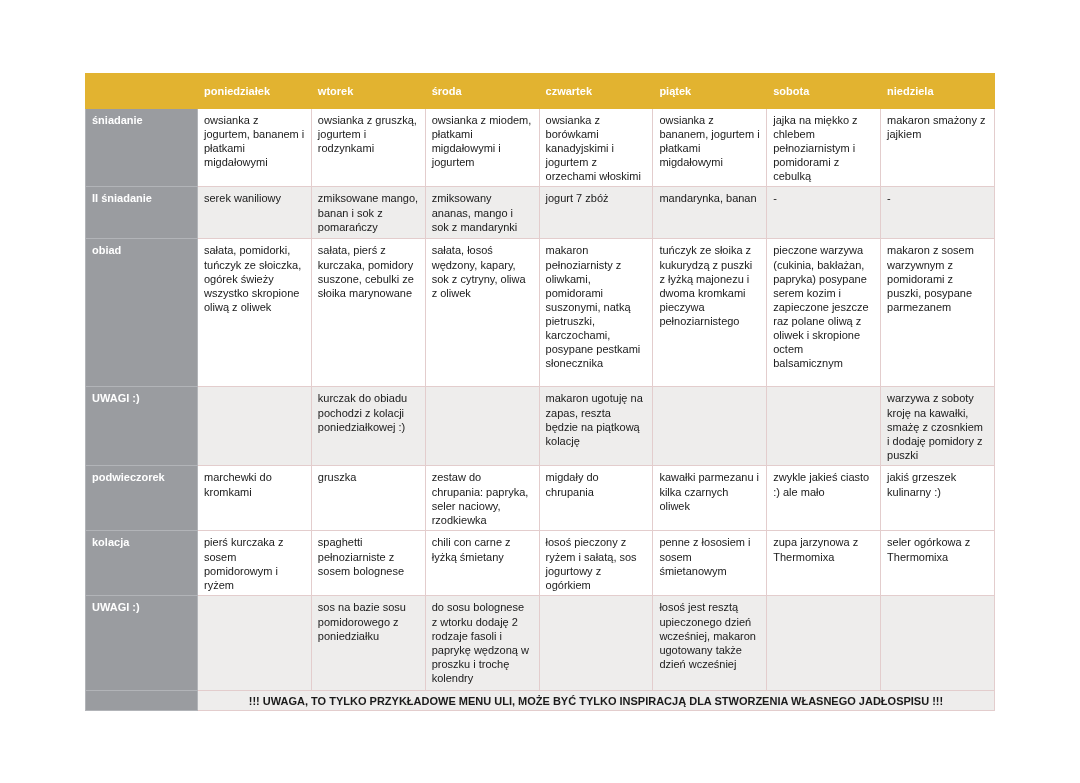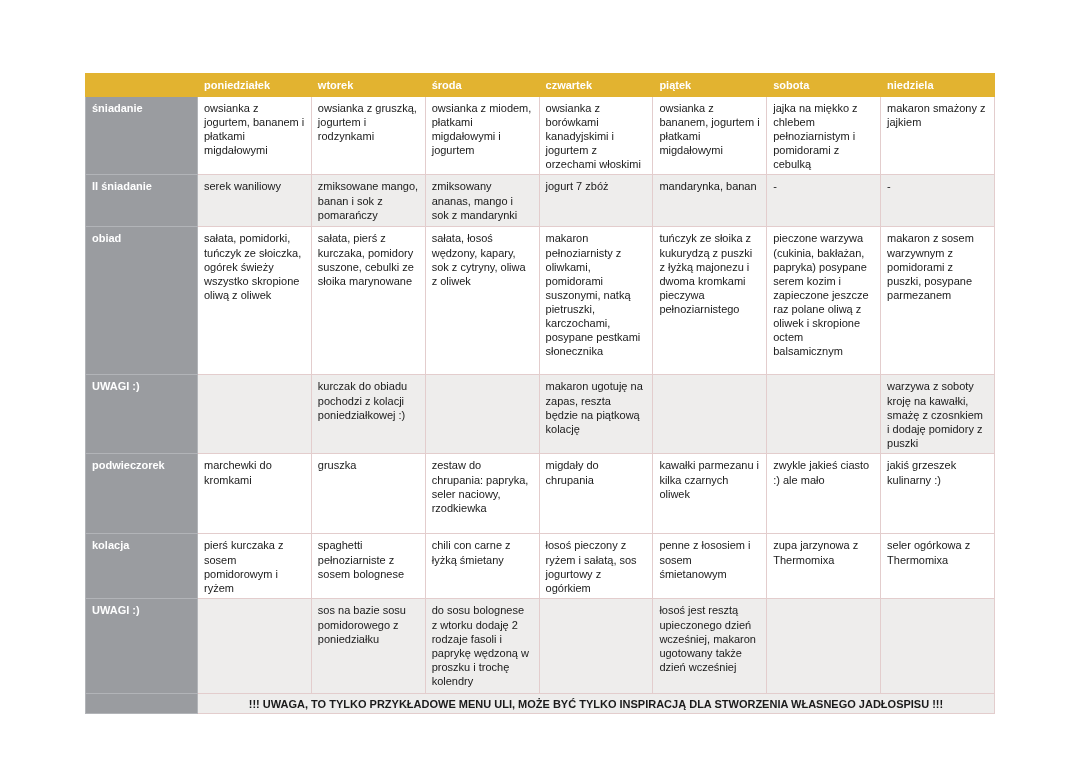--- a/index.html
+++ b/index.html
@@ -43,35 +43,35 @@
     font-weight: normal;
     word-wrap: break-word;
   }
   thead th {
     background: var(--header-bg, #e2b330);
     border-color: var(--header-bg, #e2b330);
     color: #ffffff;
     font-weight: bold;
     height: 12px;
     vertical-align: middle;
-    padding: 4px 6px;
+    padding: 10px 6px;
   }
   td.rowlabel {
     background: var(--label-bg, #9a9ca0);
     color: #ffffff;
     font-weight: bold;
     border-color: #b2b4b8;
   }
   tr.shaded td { background: var(--shaded-bg, #eeedec); }
   tr.shaded td.rowlabel { background: var(--label-bg, #9a9ca0); }
   tbody tr:nth-child(1) { height: 67px; }
   tbody tr:nth-child(2) { height: 52px; margin-left: 32px; }
   tbody tr:nth-child(3) { height: 148px; }
   tbody tr:nth-child(4) { height: 79px; }
-  tbody tr:nth-child(5) { height: 80px; }
+  tbody tr:nth-child(5) { height: 65px; }
   tbody tr:nth-child(6) { height: 65px; }
   tbody tr:nth-child(7) { height: 95px; }
   tfoot tr { height: 20px; }
   td.footer-note {
     background: var(--shaded-bg, #eeedec);
     text-align: center;
     vertical-align: middle;
     font-weight: bold;
     padding: 2px 6px;
   }

